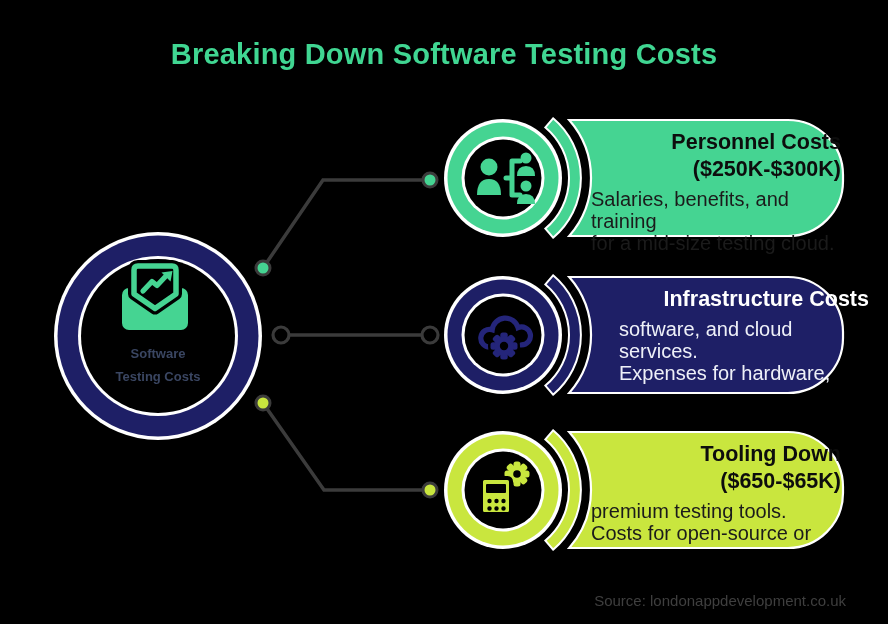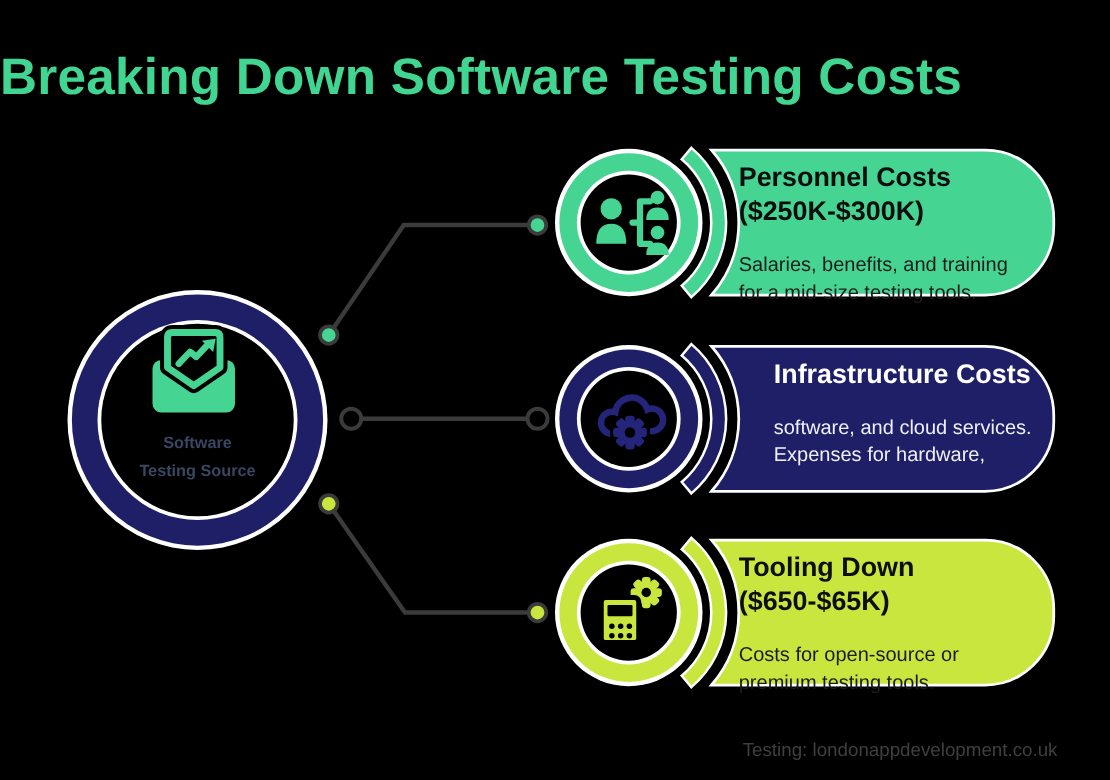--- a/index.html
+++ b/index.html
@@ -2,30 +2,30 @@
 <html><head>
 <meta charset="utf-8">
 <style>
   html,body{margin:0;padding:0;background:#000;}
   .stage{
     position:relative;width:888px;height:624px;background:#000000;
     font-family:"Liberation Sans",sans-serif;overflow:hidden;
   }
   .bg-svg{position:absolute;left:0;top:0;}
   .page-title{
-    position:absolute;left:0;top:38px;width:888px;
-    font-size:41px;font-weight:bold;color:#40d692;letter-spacing:0.2px;
+    position:absolute;left:0;top:38px;width:888px;text-align:center;
+    font-size:29px;font-weight:bold;color:#40d692;letter-spacing:0.2px;
   }
   .center-label{
     position:absolute;left:58px;top:343px;width:200px;text-align:center;
     font-size:13px;font-weight:bold;line-height:22.5px;color:#3a4662;
   }
   .card-text{position:absolute;left:591px;width:250px;}
-  .card-text .card-title{font-size:21.5px;font-weight:bold;line-height:27px;margin:0;}
-  .card-text .card-desc{font-size:16px;line-height:22px;margin-top:19px;}
+  .card-text .card-title{font-size:21.5px;font-weight:bold;line-height:27px;margin:0;text-align:right;}
+  .card-text .card-desc{font-size:20px;line-height:22px;margin-top:5px;}
   .text-card1{top:129px;}
   .text-card2{top:286px;padding-left:28px;}
   .text-card3{top:441px;}
   .dark-title{color:#0d0d0d;} .dark-desc{color:#1b1b1b;}
   .light-title{color:#ffffff;} .light-desc{color:#eef0f8;}
   .source-note{
     position:absolute;right:42px;top:592px;font-size:15px;color:#3f3f3f;
   }
 </style>
 </head>
@@ -138,44 +138,44 @@
           <circle cx="21.5" cy="47.5" r="2.2"></circle>
           <circle cx="28.5" cy="47.5" r="2.2"></circle>
       </g>
     </g>
   </svg>
 
   <div class="page-title">Breaking Down Software Testing Costs</div>
 
   <div class="center-label">
     <div>Software</div>
-    <div>Testing Source</div>
+    <div>Testing Costs</div>
   </div>
 
   <div class="card-text text-card1">
     <div class="card-title dark-title">Personnel Costs</div>
     <div class="card-title dark-title">($250K-$300K)</div>
     <div class="card-desc dark-desc">
       <div>Salaries, benefits, and training</div>
-      <div>for a mid-size testing tools.</div>
+      <div>for a mid-size testing cloud.</div>
     </div>
   </div>
 
   <div class="card-text text-card2">
     <div class="card-title light-title">Infrastructure Costs</div>
     <div class="card-desc light-desc">
       <div>software, and cloud services.</div>
       <div>Expenses for hardware,</div>
     </div>
   </div>
 
   <div class="card-text text-card3">
     <div class="card-title dark-title">Tooling Down</div>
     <div class="card-title dark-title">($650-$65K)</div>
     <div class="card-desc dark-desc">
+      <div>premium testing tools.</div>
       <div>Costs for open-source or</div>
-      <div>premium testing tools.</div>
     </div>
   </div>
 
-  <div class="source-note">Testing: londonappdevelopment.co.uk</div>
+  <div class="source-note">Source: londonappdevelopment.co.uk</div>
 
 </div>
 
 </body></html>

